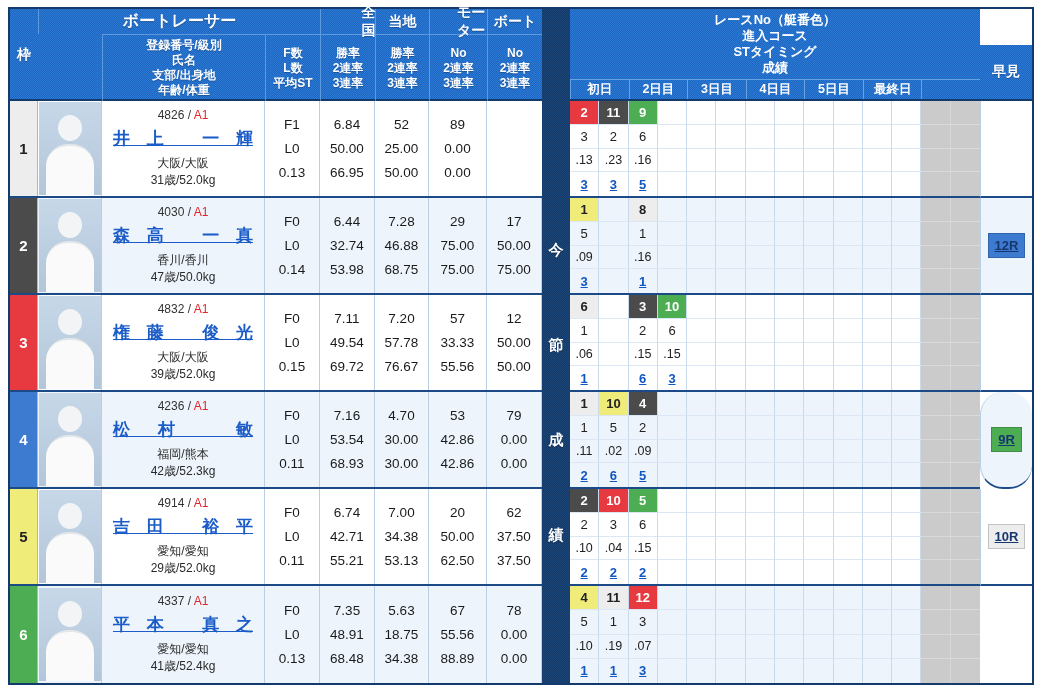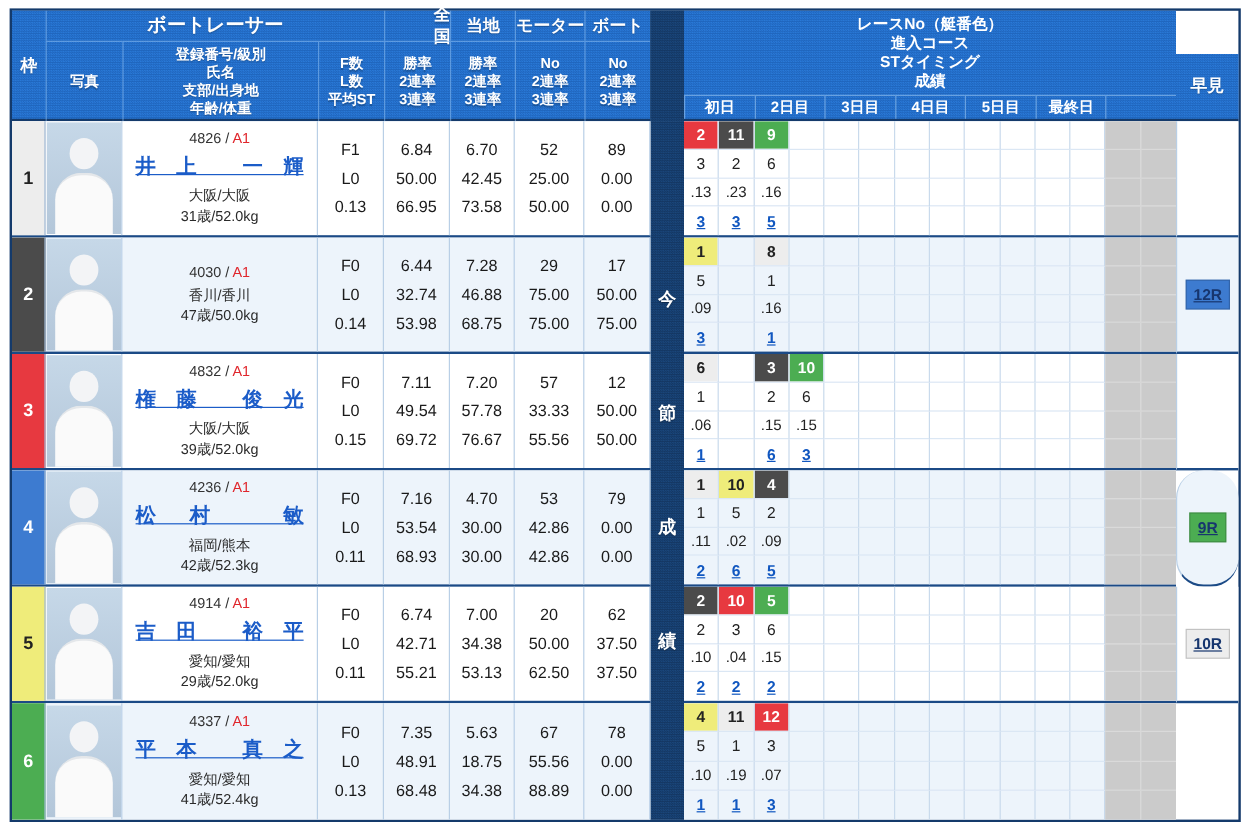--- a/index.html
+++ b/index.html
@@ -21,21 +21,21 @@
   
   .h-left { grid-area:1/1/2/2; display:grid; grid-template-columns:28px 64px 163px 55px 55px 54px 58px 55px; grid-template-rows:25px 67px; border-bottom:2px solid #143a6b; }
   .h-right { grid-area:1/3/2/4; display:grid; grid-template-columns:repeat(14,1fr); grid-template-rows:70px 20px; border-bottom:2px solid #143a6b; }
   .h-navy { grid-area:1/2/2/3; }
   .h-hay { grid-area:1/4/2/5; display:flex; align-items:center; justify-content:center; color:#fff; font-weight:bold; font-size:14px; border-bottom:2px solid #143a6b; text-shadow:0 1px 1px rgba(0,0,0,.25);margin-top:36px; }
 
   .hc { display:flex; flex-direction:column; align-items:center; justify-content:center; color:#fff; font-weight:bold; text-shadow:0 1px 1px rgba(0,0,0,.25); }
   .hc span { display:block; line-height:15px; font-size:12px; }
   .hc-waku { grid-area:1/1/3/2; font-size:14px; }
   .hc-btr  { grid-area:1/2/2/5; font-size:16px; border-left:1px solid rgba(140,190,240,.55); }
-  .hc-g0{grid-area:1/5/2/6;padding-left:41px;} .hc-g1{grid-area:1/6/2/7;} .hc-g2{grid-area:1/7/2/8;} .hc-g3{grid-area:1/8/2/9;}
+  .hc-g0{grid-area:1/5/2/6;padding-left:41px;} .hc-g1{grid-area:1/6/2/7;} .hc-g2{grid-area:1/7/2/8;padding-left:27px;} .hc-g3{grid-area:1/8/2/9;}
   .hc-g0,.hc-g1,.hc-g2,.hc-g3 { font-size:14px; border-left:1px solid rgba(140,190,240,.55); }
   .hc-photo{grid-area:2/2/3/3;} .hc-prof{grid-area:2/3/3/4;} .hc-fl{grid-area:2/4/3/5;}
   .hc-s0{grid-area:2/5/3/6;} .hc-s1{grid-area:2/6/3/7;} .hc-s2{grid-area:2/7/3/8;} .hc-s3{grid-area:2/8/3/9;}
   .hc-photo,.hc-prof,.hc-fl,.hc-s0,.hc-s1,.hc-s2,.hc-s3 { border-left:1px solid rgba(140,190,240,.55); border-top:1px solid rgba(140,190,240,.55); }
 
   .h-title { grid-area:1/1/2/15; display:flex; flex-direction:column; align-items:center; justify-content:center; color:#fff; font-weight:bold; }
   .h-title span { font-size:13px; line-height:16px; }
   .dayc { display:flex; align-items:center; justify-content:center; color:#fff; font-weight:bold; font-size:12.5px; border-left:1px solid rgba(150,195,240,.6); border-top:1px solid rgba(150,195,240,.6); }
   .d0{grid-area:2/1/3/3;} .d1{grid-area:2/3/3/5;} .d2{grid-area:2/5/3/7;} .d3{grid-area:2/7/3/9;}
   .d4{grid-area:2/9/3/11;} .d5{grid-area:2/11/3/13;} .d6{grid-area:2/13/3/15;}
@@ -89,23 +89,20 @@
 <div class="page">
   <div class="card" id="card">
 
     <div class="h-left blue-dither">
       <div class="hc hc-waku">枠</div>
       <div class="hc hc-btr">ボートレーサー</div>
       <div class="hc hc-g0">全国</div>
       <div class="hc hc-g1">当地</div>
       <div class="hc hc-g2">モーター</div>
       <div class="hc hc-g3">ボート</div>
-      <div class="hc hc-photo">
-          <span>写真</span>
-        </div>
       <div class="hc hc-fl">
         <span>F数</span>
         <span>L数</span>
         <span>平均ST</span>
       </div>
       <div class="hc hc-prof">
         <span>登録番号/級別</span>
         <span>氏名</span>
         <span>支部/出身地</span>
         <span>年齢/体重</span>
@@ -179,25 +176,20 @@
           <div>F1</div>
           <div>L0</div>
           <div>0.13</div>
         </div>
         <div class="lc stats">
           <div>6.84</div>
           <div>50.00</div>
           <div>66.95</div>
         </div>
         <div class="lc stats">
-          <div>6.70</div>
-          <div>42.45</div>
-          <div>73.58</div>
-        </div>
-        <div class="lc stats">
           <div>52</div>
           <div>25.00</div>
           <div>50.00</div>
         </div>
         <div class="lc stats">
           <div>89</div>
           <div>0.00</div>
           <div>0.00</div>
         </div>
       </div>
@@ -277,20 +269,21 @@
           <span>2</span>
         </div>
         <div class="lc">
           <div class="photo">
             <div class="head"></div>
             <div class="torso"></div>
           </div>
         </div>
         <div class="lc">
           <div class="regline"><span>4030</span><span> / </span><span class="cls">A1</span></div>
+          <a class="name">森高 一真</a>
           <div class="minor">香川/香川</div>
           <div class="minor">47歳/50.0kg</div>
         </div>
         <div class="lc stats">
           <div>F0</div>
           <div>L0</div>
           <div>0.14</div>
         </div>
         <div class="lc stats">
           <div>6.44</div>

